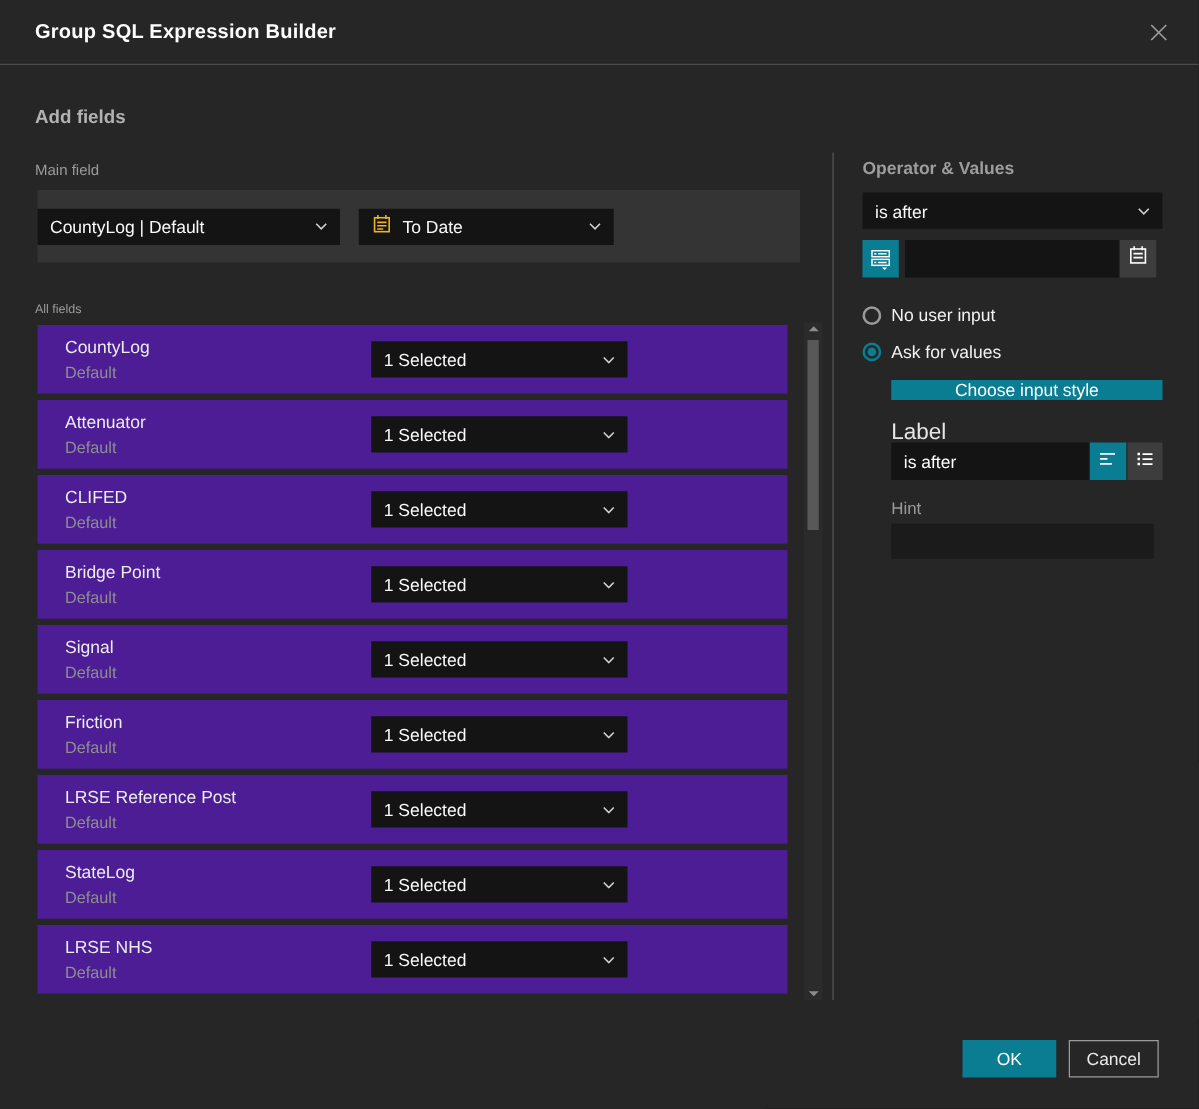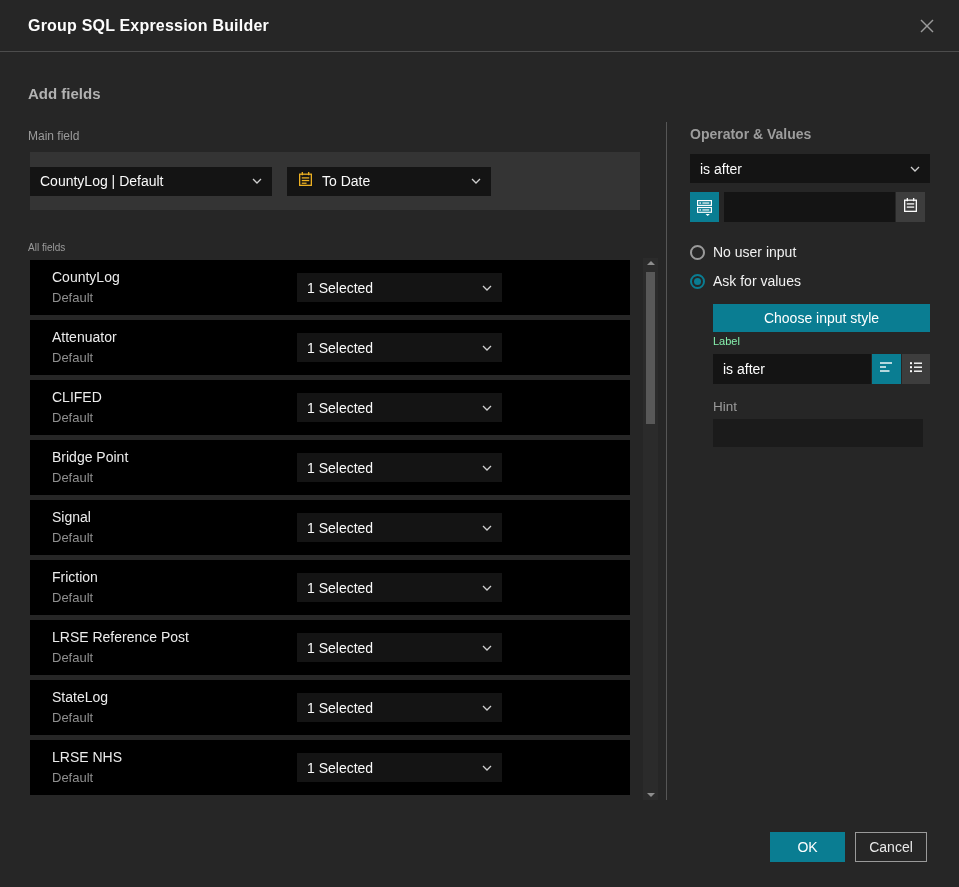--- a/index.html
+++ b/index.html
@@ -33,21 +33,21 @@
     padding:0 10px; font-size:14px; color:#fafafa; cursor:pointer;
   }
   .select .chev { margin-left:auto; display:flex; }
   .sel-mainfield { width:242px; }
   .sel-date { width:204px; gap:8px; }
 
   .lbl-all { position:absolute; left:28px; top:242px; font-size:10px; color:#9b9b9b; }
 
   .fields-list { position:absolute; left:30px; top:260px; width:600px; }
   .field-row {
-    position:relative; width:600px; height:55px; background:#000000;
+    position:relative; width:600px; height:55px; background:#4c1d95;
     margin-bottom:5px; padding:9px 0 0 22px;
   }
   .field-row .fname { font-size:14px; color:#ececec; }
   .field-row .fsub  { font-size:13px; color:#8f8f8f; margin-top:5px; }
   .field-row .select { position:absolute; left:267px; top:13px; width:205px; }
 
   
   .scrollbar {
     position:absolute; left:643px; top:258px; width:15px; height:542px;
     background:#2b2b2b;
@@ -80,25 +80,25 @@
   }
 
   .radio-row { position:absolute; left:690px; display:flex; align-items:center; gap:8px; cursor:pointer; }
   .radio-row.r1 { top:244px; } .radio-row.r2 { top:273px; }
   .radio { width:15px; height:15px; border-radius:50%; border:2px solid #9a9a9a; position:relative; flex:none; }
   .radio.sel { border-color:var(--accent); }
   .radio.sel::after { content:""; position:absolute; inset:2px; border-radius:50%; background:var(--accent); }
   .radio-row span.rlabel { font-size:14px; color:#f2f2f2; }
 
   .choose-btn {
-    position:absolute; left:713px; top:304px; width:217px; height:28px;
+    position:absolute; left:713px; top:304px; width:217px; height:16px;
     background:var(--accent); border:none; color:#fff; font-size:14px;
     font-family:"Liberation Sans", sans-serif; cursor:pointer;
   }
-  .lbl-label { position:absolute; left:713px; top:335px; font-size:11px; color:#86efac; }
+  .lbl-label { position:absolute; left:713px; top:335px; font-size:18px; color:#e5e5e5; }
   .label-row { position:absolute; left:713px; top:354px; width:217px; height:30px; display:flex; }
   .label-input {
     width:158px; height:30px; background:#141414; border:none; color:#fff;
     font-size:14px; padding:0 10px; font-family:"Liberation Sans", sans-serif;
   }
   .style-btn { width:29px; height:30px; display:flex; align-items:center; justify-content:center; cursor:pointer; margin-left:1px; }
   .style-btn.on  { background:var(--accent); }
   .style-btn.off { background:#3d3d3d; }
 
   .lbl-hint { position:absolute; left:713px; top:399px; font-size:13.5px; color:#9a9a9a; }

